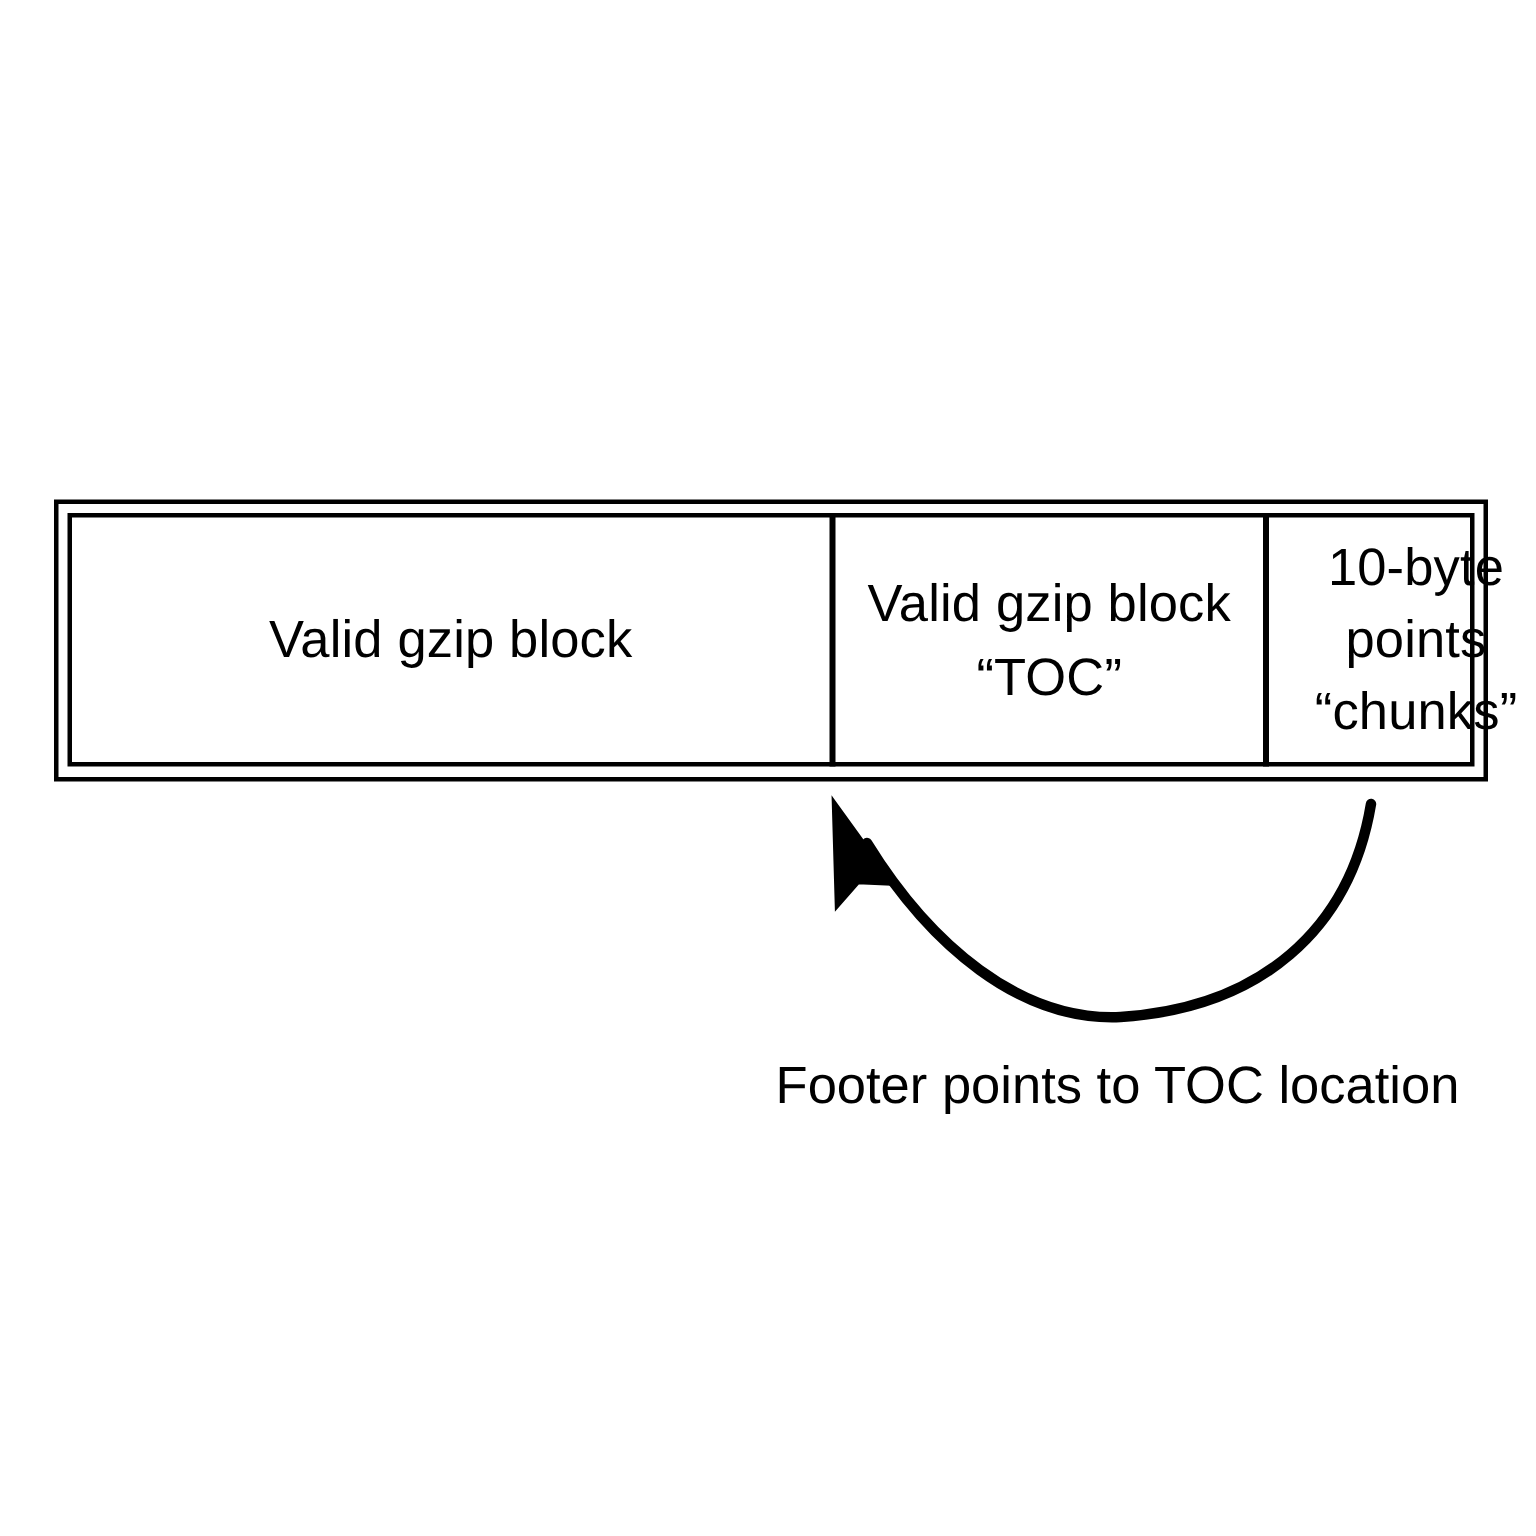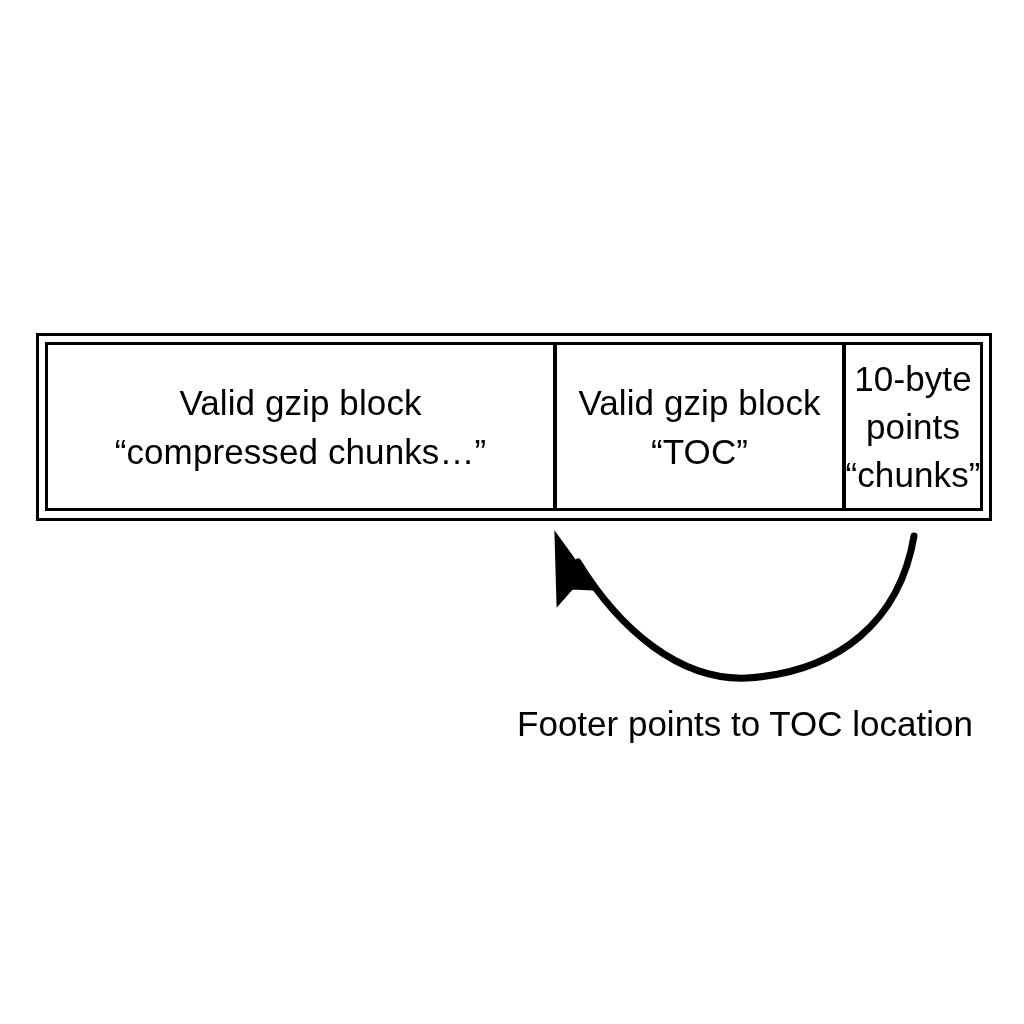--- a/index.html
+++ b/index.html
@@ -75,21 +75,21 @@
     width: 505px;
     height: 163px;
   }
   #cell-toc {
     left: 557px;
     top: 345px;
     width: 285px;
     height: 163px;
   }
   #cell-footer {
-    left: 846px;
+    left: 877px;
     top: 345px;
     width: 134px;
     height: 163px;
     line-height: 48px;
   }
   .cell-line { display: block; }
 
   
   #arrow-svg {
     position: absolute;
@@ -119,21 +119,20 @@
 <div id="canvas">
 
   <div class="gzip-frame-outer"></div>
   <div class="gzip-frame-inner"></div>
 
   <div class="divider" id="divider-1"></div>
   <div class="divider" id="divider-2"></div>
 
   <div class="cell" id="cell-chunks">
     <span class="cell-line">Valid gzip block</span>
-    <span class="cell-line">“compressed chunks…”</span>
   </div>
 
   <div class="cell" id="cell-toc">
     <span class="cell-line">Valid gzip block</span>
     <span class="cell-line">“TOC”</span>
   </div>
 
   <div class="cell" id="cell-footer">
     <span class="cell-line">10-byte</span>
     <span class="cell-line">points</span>

